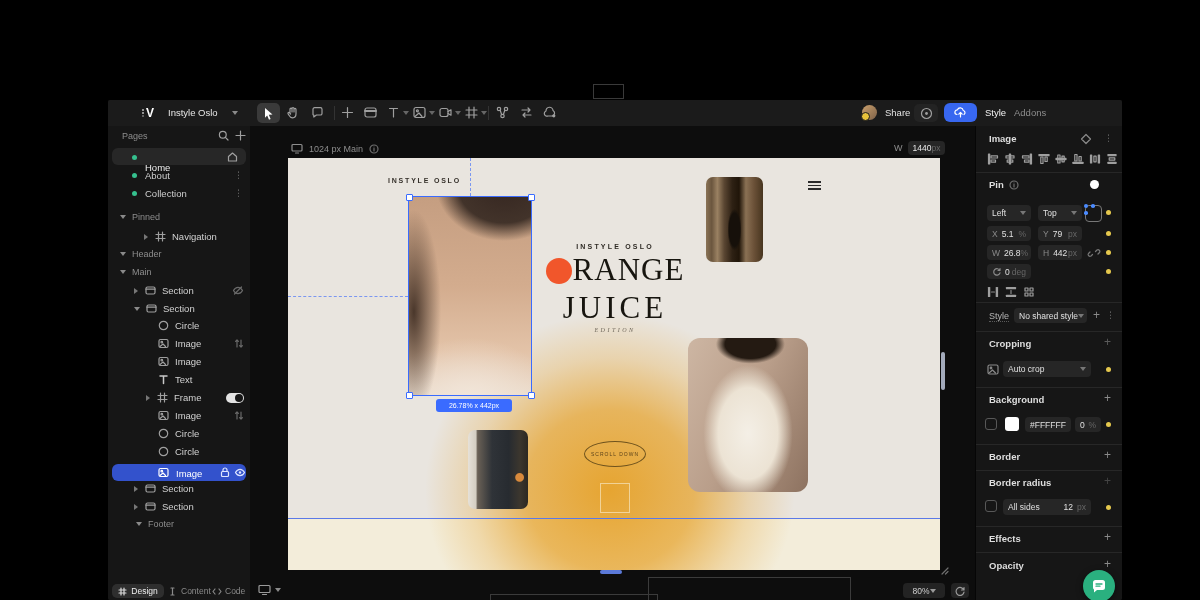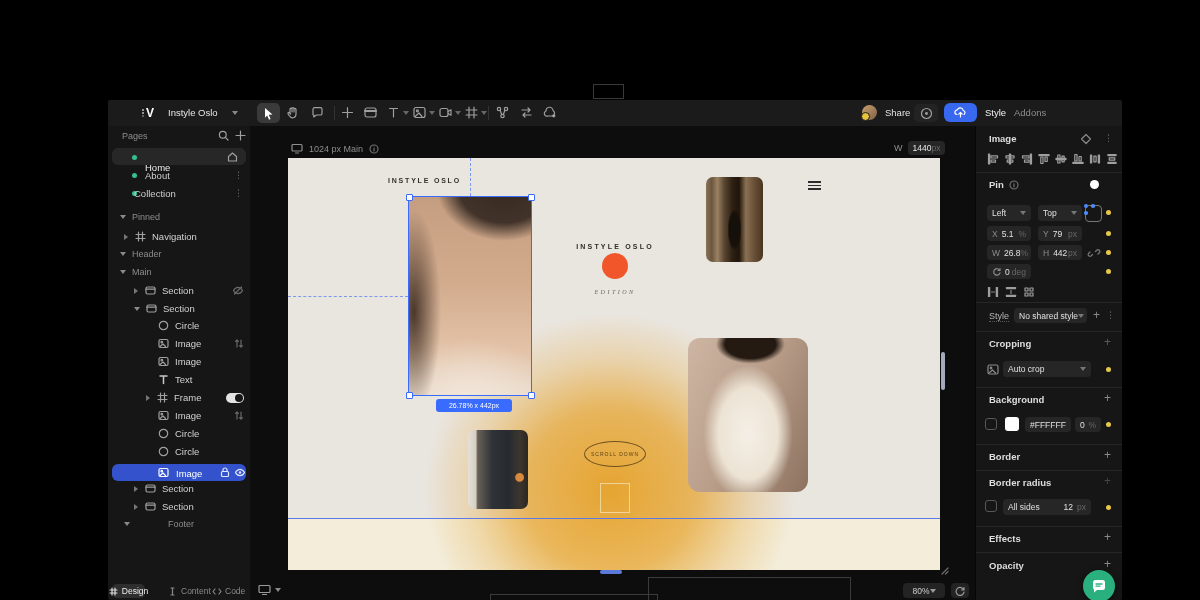--- a/index.html
+++ b/index.html
@@ -174,29 +174,29 @@
           <path d="M1.5 5.5 5.5 2l4 3.5V10h-8Z"></path>
         </svg>
     </div>
     <div class="r" style="left:4px;top:67px;width:134px;height:16px;text-align:right;">
       <i style="position:absolute;left:20px;top:6px;width:5px;height:5px;border-radius:50%;background:#35c08e;"></i>
       <span class="t" style="position:absolute;left:33px;top:3px;">About</span>
       <span class="dots3" style="position:absolute;left:122px;top:3px;">⋮</span>
     </div>
     <div class="r" style="left:4px;top:85px;width:134px;height:16px;">
       <i style="position:absolute;left:20px;top:6px;width:5px;height:5px;border-radius:50%;background:#35c08e;"></i>
-      <span class="t" style="position:absolute;left:22px;top:3px;">Collection</span>
+      <span class="t" style="position:absolute;left:33px;top:3px;">Collection</span>
       <span class="dots3" style="position:absolute;left:122px;top:3px;">⋮</span>
     </div>
 
     <div class="lrow" style="left:12px;top:112px;">
       <span class="chevD"></span>
       <span class="lab glab">Pinned</span>
     </div>
-    <div class="lrow" style="left:16px;top:131px;">
+    <div class="lrow" style="left:36px;top:131px;">
       <span class="chevR"></span>
       <svg width="11" height="11" style="margin-left:7px;">
           <path d="M3.5 1v9M7.5 1v9M1 3.5h9M1 7.5h9"></path>
         </svg>
       <span class="lab">Navigation</span>
     </div>
     <div class="lrow" style="left:12px;top:149px;">
       <span class="chevD"></span>
       <span class="lab glab">Header</span>
     </div>
@@ -313,26 +313,26 @@
       <span class="lab">Section</span>
     </div>
     <div class="lrow" style="left:26px;top:401px;">
       <span class="chevR"></span>
       <svg width="11" height="9" style="margin-left:7px;">
           <rect x="1" y="1" width="9" height="7" rx="1.5"></rect>
           <path d="M1 3.2h9"></path>
         </svg>
       <span class="lab">Section</span>
     </div>
-    <div class="lrow" style="left:16px;top:419px;gap:32px;">
+    <div class="lrow" style="left:28px;top:419px;">
       <span class="chevD"></span>
       <span class="lab glab">Footer</span>
     </div>
 
-    <div class="r" style="left:4px;top:484px;width:33px;height:14px;background:#2e2e2e;border-radius:5px;display:flex;align-items:center;justify-content:center;">
+    <div class="r" style="left:4px;top:484px;width:52px;height:14px;background:#2e2e2e;border-radius:5px;display:flex;align-items:center;justify-content:center;">
       <svg width="9" height="9" style="margin-right:4px;">
           <path d="M3 1v7M6 1v7M1 3h7M1 6h7" style="stroke:#ddd"></path>
         </svg>
       <span style="font-size:8.5px;color:#eee;">Design</span>
     </div>
     <div class="r" style="left:60px;top:484px;height:14px;display:flex;align-items:center;">
       <svg width="9" height="9" style="margin-right:4px;">
           <path d="M3 1h3M3 8h3M4.5 1v7" style="stroke:#8a8a8a"></path>
         </svg>
       <span style="font-size:8.5px;color:#8a8a8a;">Content</span>
@@ -407,22 +407,23 @@
              linear-gradient(115deg,#cdb6a3 0%,#b99e8a 48%,#8d7260 100%);"></div>
 
       <div class="r" style="left:180px;top:272px;width:60px;height:79px;border-radius:7px;
            background:
              radial-gradient(7px 7px at 86% 60%, #d98a3c 0%, #d98a3c 55%, rgba(217,138,60,0) 70%),
              linear-gradient(90deg,#e6e1d8 0%,#d4cec2 13%,#6a6156 16%,#2f3338 40%,#272b30 68%,#3b362e 86%,#2c2822 100%);"></div>
 
       <div class="r" style="left:167px;top:83px;width:320px;text-align:center;">
         <div style="font-size:7px;letter-spacing:2.2px;color:#2f2b25;font-weight:700;line-height:12px;">INSTYLE OSLO</div>
         <div style="line-height:33px;white-space:nowrap;">
-          <i style="display:inline-block;width:26px;height:26px;border-radius:50%;background:#f1562b;vertical-align:-4px;margin-right:1px;"></i>
+          <i style="display:inline-block;width:26px;height:26px;border-radius:50%;background:#f1562b;vertical-align:-4px;margin-right:1px;"></i><span class="serif" style="font-size:31px;color:#17150f;letter-spacing:1px;">RANGE</span>
         </div>
+        <div class="serif" style="font-size:31px;color:#17150f;line-height:33px;letter-spacing:4px;">JUICE</div>
         <div class="serif" style="font-size:6px;font-style:italic;letter-spacing:2.5px;color:#6f675b;line-height:12px;">EDITION</div>
       </div>
 
       <div class="r" style="left:296px;top:283px;width:60px;height:24px;border:1px solid #6f531d;border-radius:50%;font-size:5px;letter-spacing:1px;color:#5c431a;text-align:center;line-height:24px;">SCROLL DOWN</div>
 
       <div class="r" style="left:312px;top:325px;width:28px;height:28px;border:1px solid rgba(250,245,228,.55);"></div>
 
       <div class="r" style="left:0;top:360px;width:652px;border-top:1.5px solid #5b79e8;"></div>
     </div>
 

